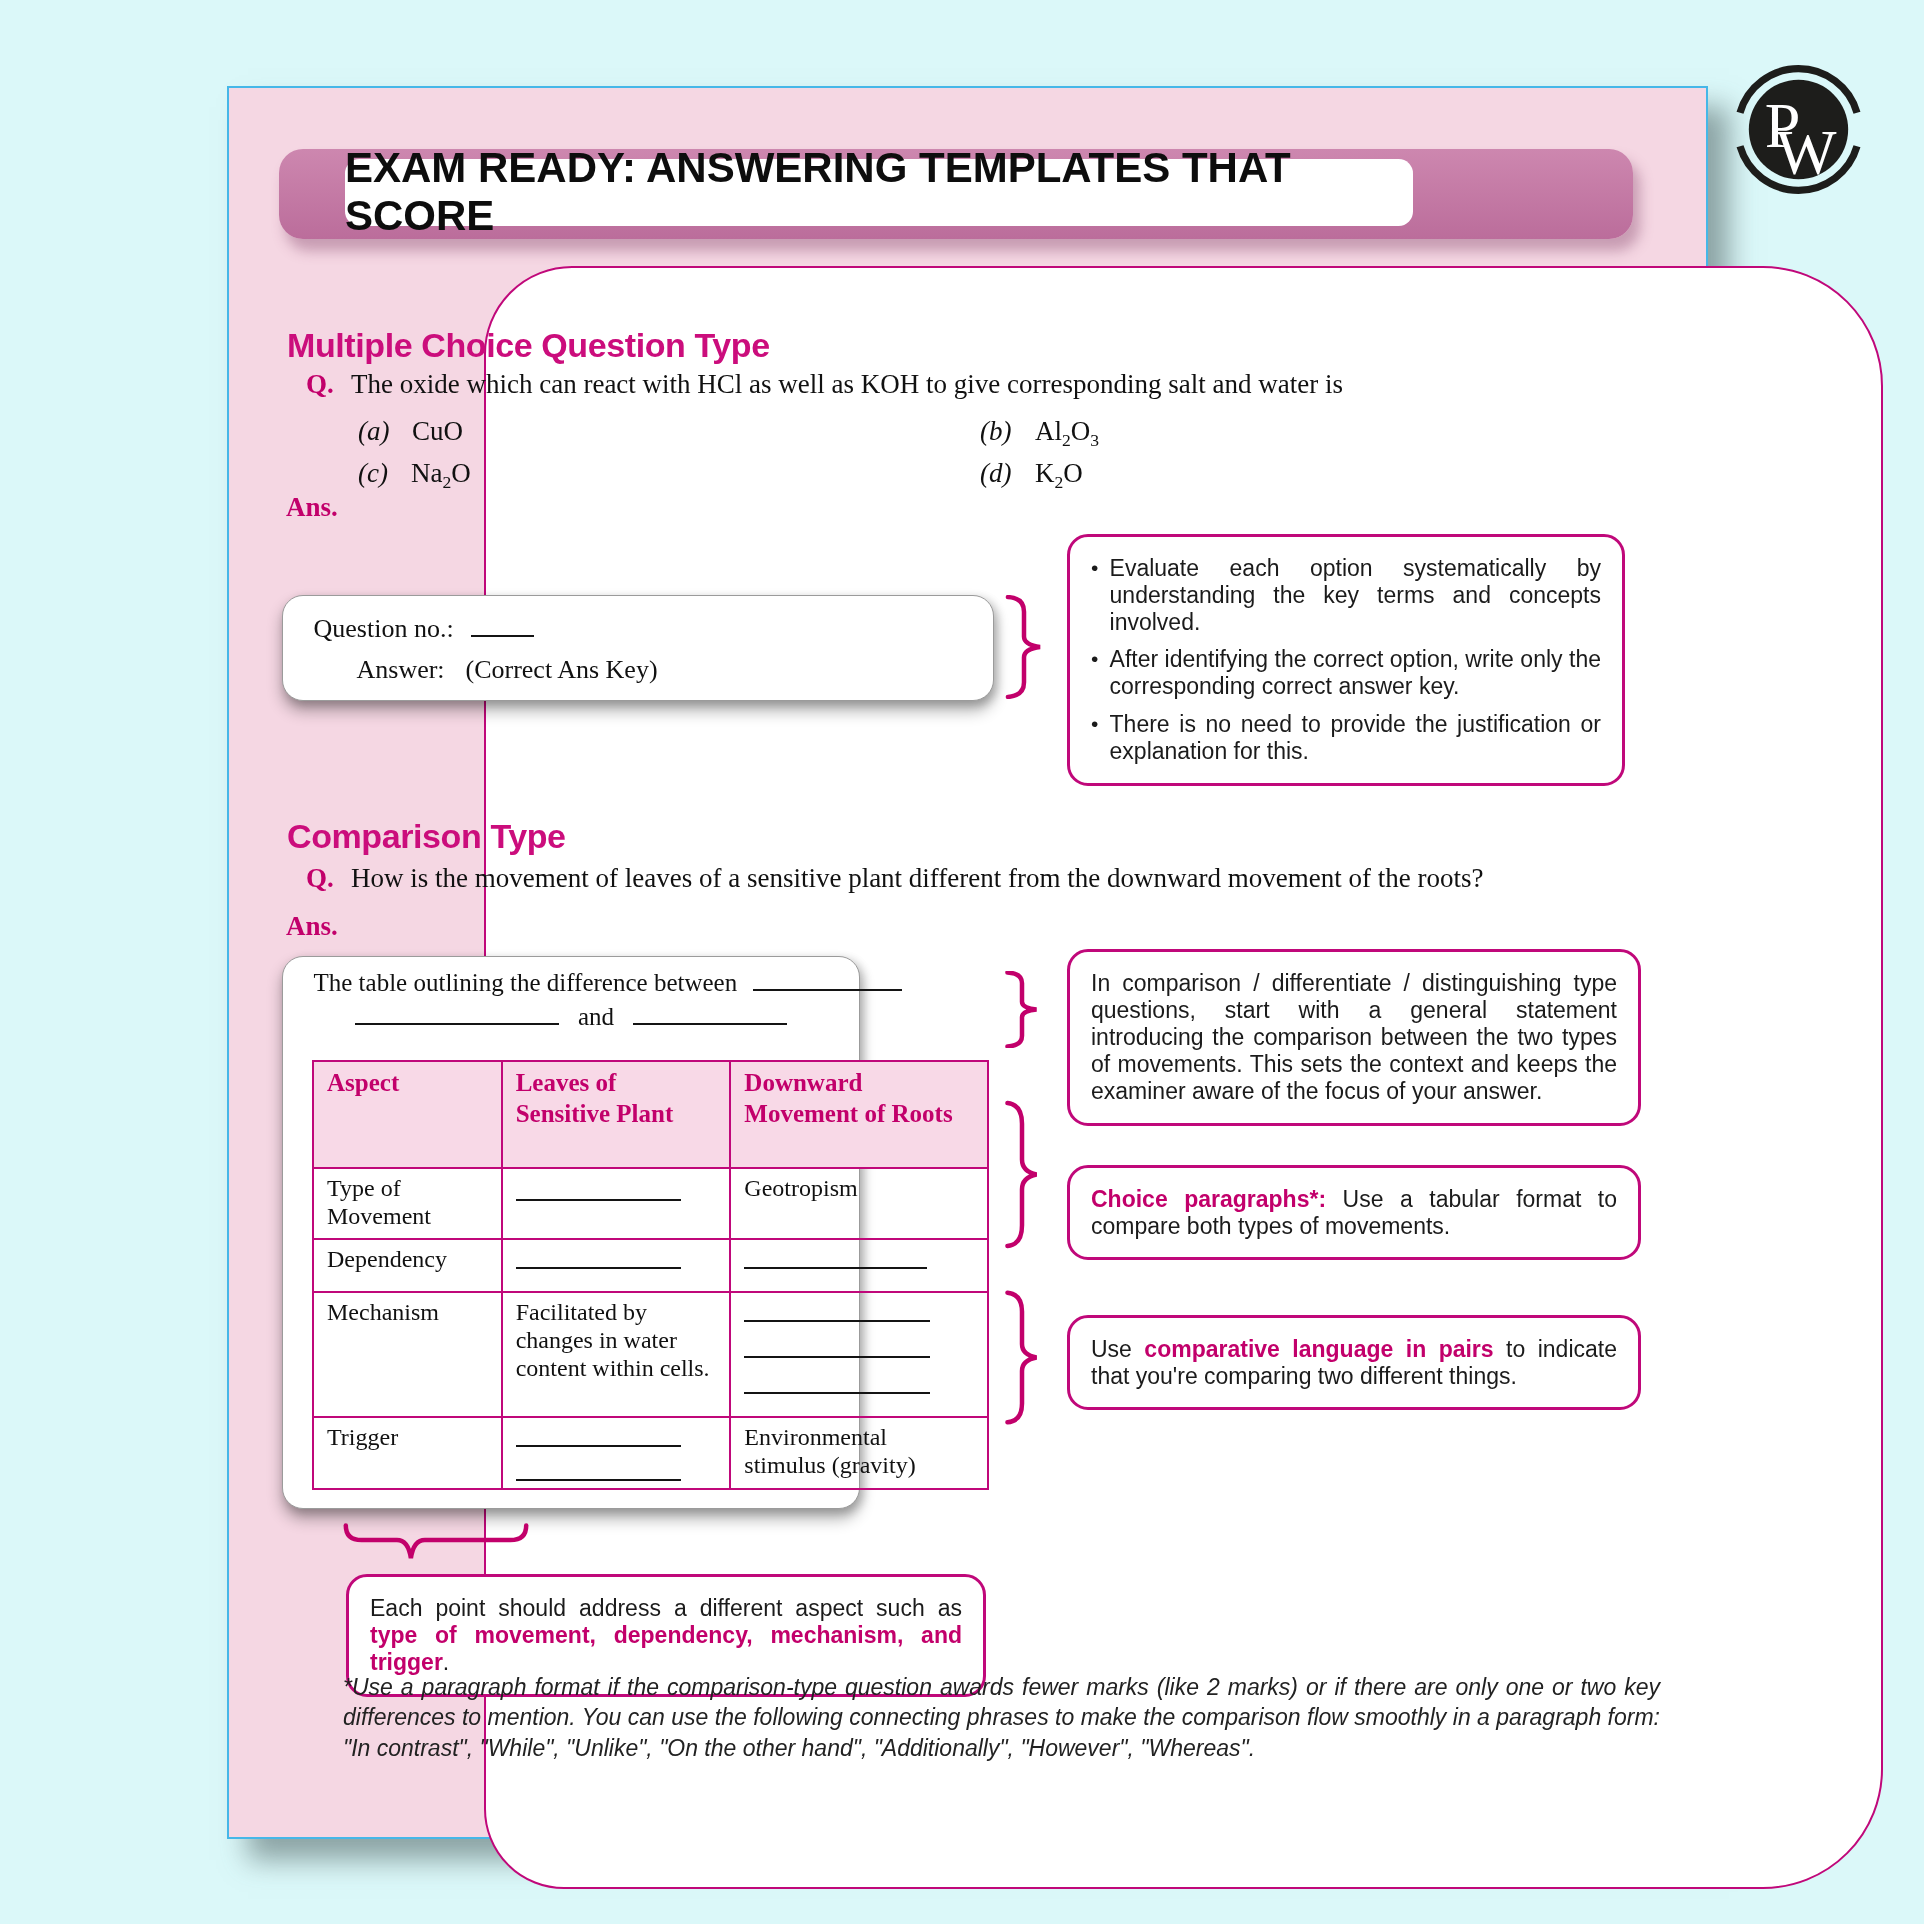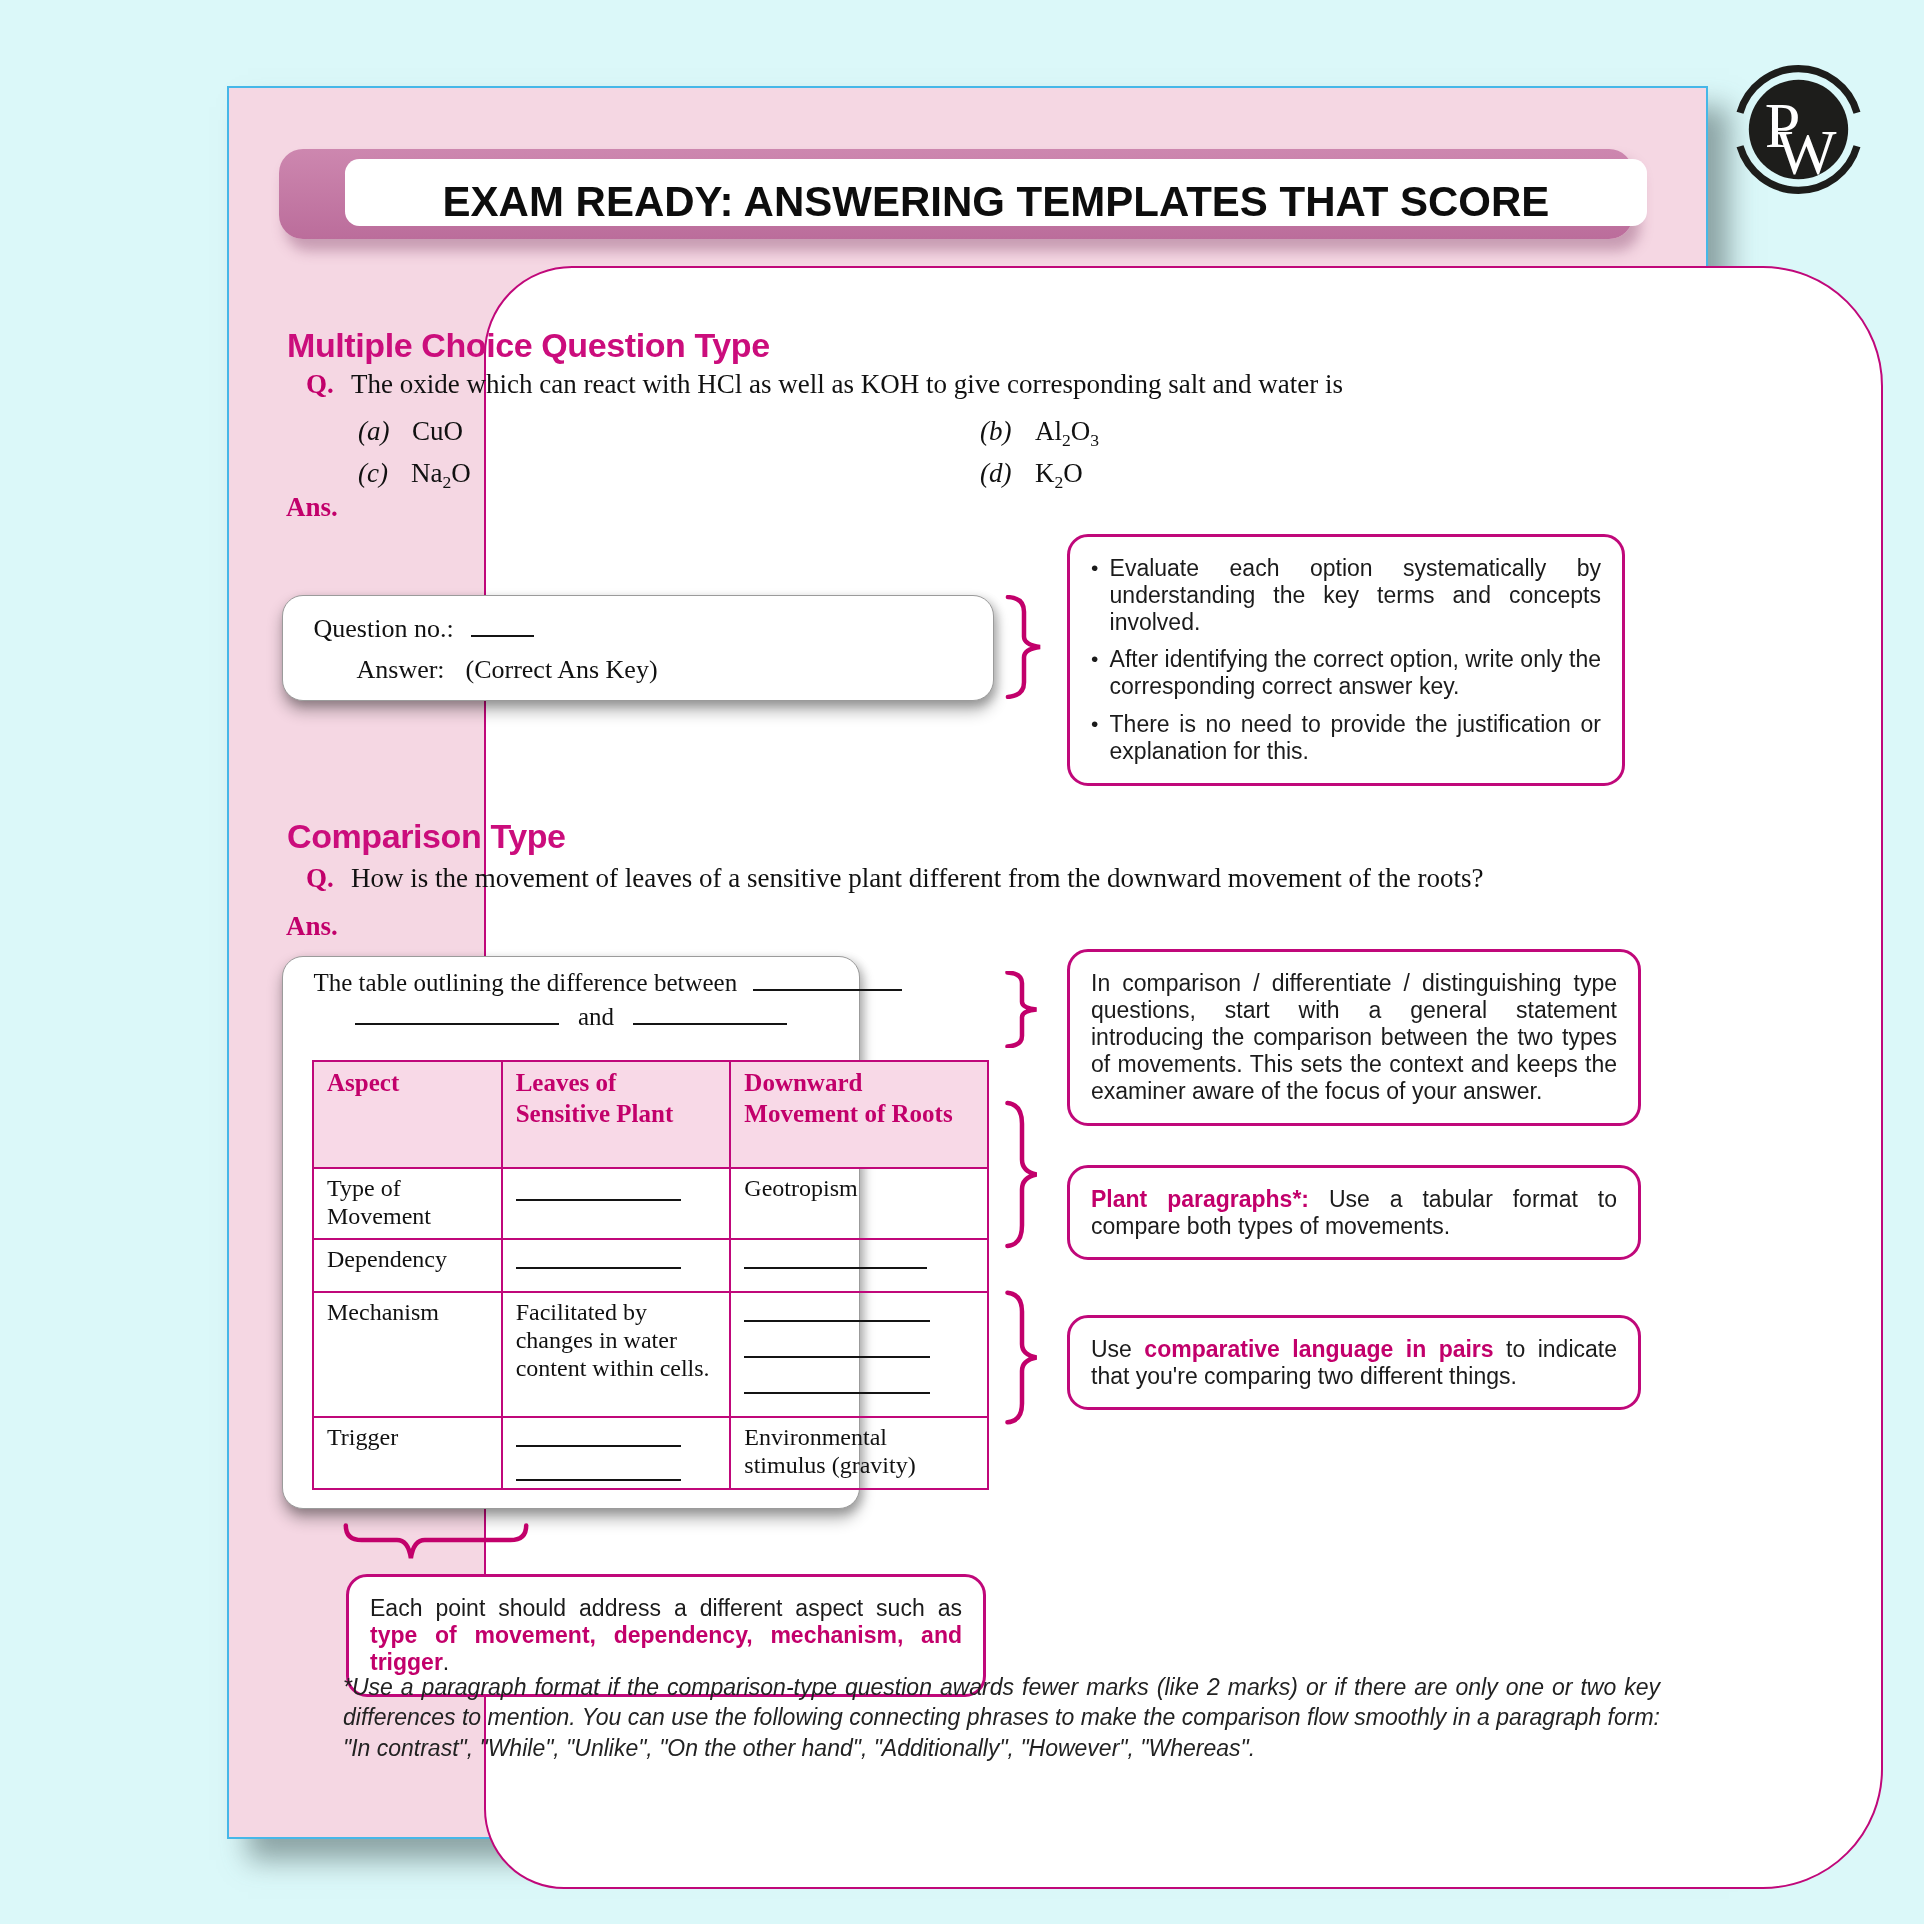--- a/index.html
+++ b/index.html
@@ -22,22 +22,22 @@
   .page{position:absolute;left:227px;top:86px;width:1481px;height:1753px;
         background:var(--page-bg);border:2.4px solid var(--page-border);
         box-shadow:21px 21px 26px rgba(75,95,95,.55);}
   .card{position:absolute;left:255px;top:178px;width:1399px;height:1623px;
         background:#fff;border:2.4px solid var(--accent);
         border-radius:88px 120px 120px 80px;}
 
   .ribbon{position:absolute;left:279px;top:149px;width:1354px;height:90px;
           background:linear-gradient(#cd87af,#bb6d9b);border-radius:24px;
           box-shadow:6.4px 11.2px 13px rgba(125,60,100,.38);}
-  .ribbon-plate{position:absolute;left:66px;top:9.6px;width:1302px;height:67px;
-          background:#fff;border-radius:14.4px;display:flex;align-items:flex-end;justify-content:center;}
+  .ribbon-plate{position:absolute;left:66px;top:9.6px;width:1068px;height:67px;
+          background:#fff;border-radius:14.4px;display:flex;align-items:center;justify-content:center;}
   .ribbon-plate span{font-size:42px;font-weight:700;color:#0d0d0d;letter-spacing:0;}
 
   .h-section{position:absolute;font-size:34px;font-weight:700;color:var(--heading);letter-spacing:-0.4px;}
   .qlabel{position:absolute;font-family:"Liberation Serif",serif;font-weight:700;
           font-size:27px;color:var(--accent-text);}
   .qtext{position:absolute;font-family:"Liberation Serif",serif;font-size:27px;color:#111;white-space:nowrap;}
   .anslabel{position:absolute;font-family:"Liberation Serif",serif;font-weight:700;
           font-size:27px;color:var(--accent-text);}
   .optkey{position:absolute;font-family:"Liberation Serif",serif;font-style:italic;font-size:27px;color:#111;}
   .optformula{position:absolute;font-family:"Liberation Serif",serif;font-size:27px;color:#111;}
@@ -224,21 +224,21 @@
 
   <div class="note" style="left:1067px;top:949px;width:574px;">In comparison / differentiate / distinguishing type questions, start with a general statement introducing the comparison between the two types of movements. This sets the context and keeps the examiner aware of the focus of your answer.</div>
 
   <div class="brace" style="left:1003px;top:1100px;width:38px;height:149px;">
     <svg viewBox="0 0 34 100" preserveAspectRatio="none">
         <path d="M4 2 Q17 3 17 16 L17 40 Q17 48 30 50 Q17 52 17 60 L17 84 Q17 97 4 98"></path>
       </svg>
   </div>
 
   <div class="note" style="left:1067px;top:1165px;width:574px;">
-    <span class="hl">Plant paragraphs*:</span><span> Use a tabular format to compare both types of movements.</span>
+    <span class="hl">Choice paragraphs*:</span><span> Use a tabular format to compare both types of movements.</span>
   </div>
 
   <div class="brace" style="left:1003px;top:1290px;width:38px;height:135px;">
     <svg viewBox="0 0 34 100" preserveAspectRatio="none">
         <path d="M4 2 Q17 3 17 16 L17 40 Q17 48 30 50 Q17 52 17 60 L17 84 Q17 97 4 98"></path>
       </svg>
   </div>
 
   <div class="note" style="left:1067px;top:1315px;width:574px;">
     <span>Use </span><span class="hl">comparative language in pairs</span><span> to indicate that you're comparing two different things.</span>

